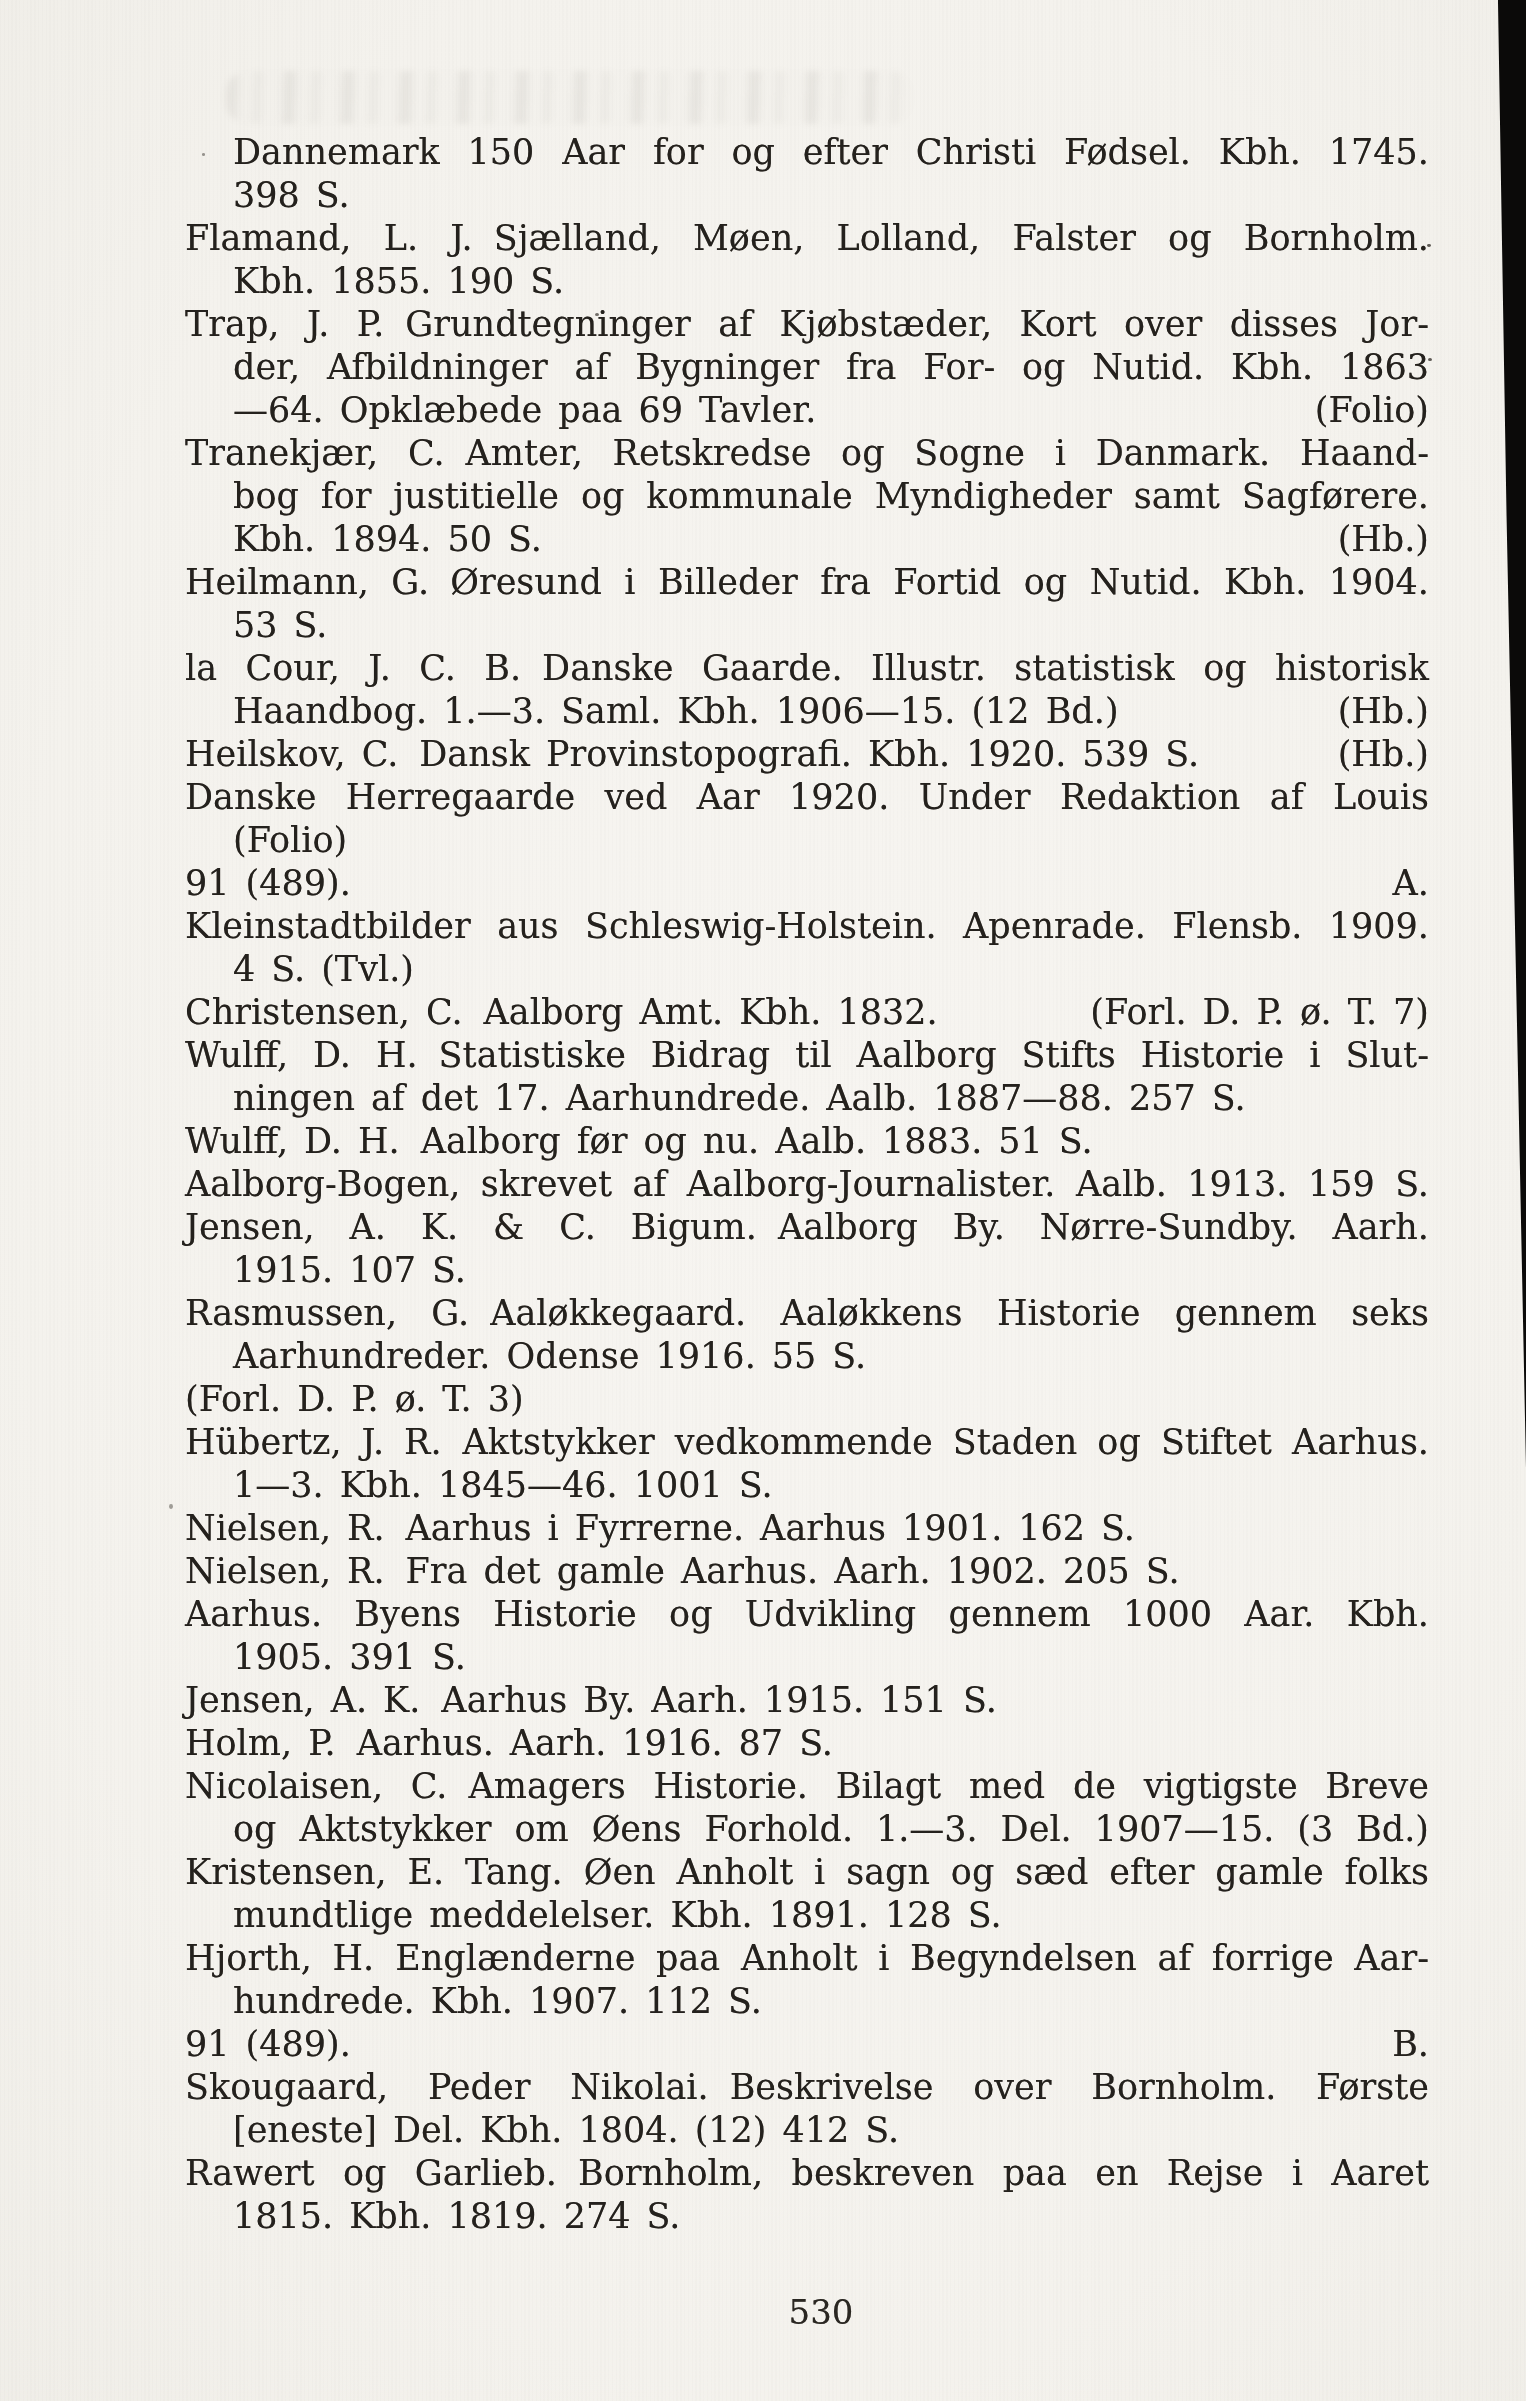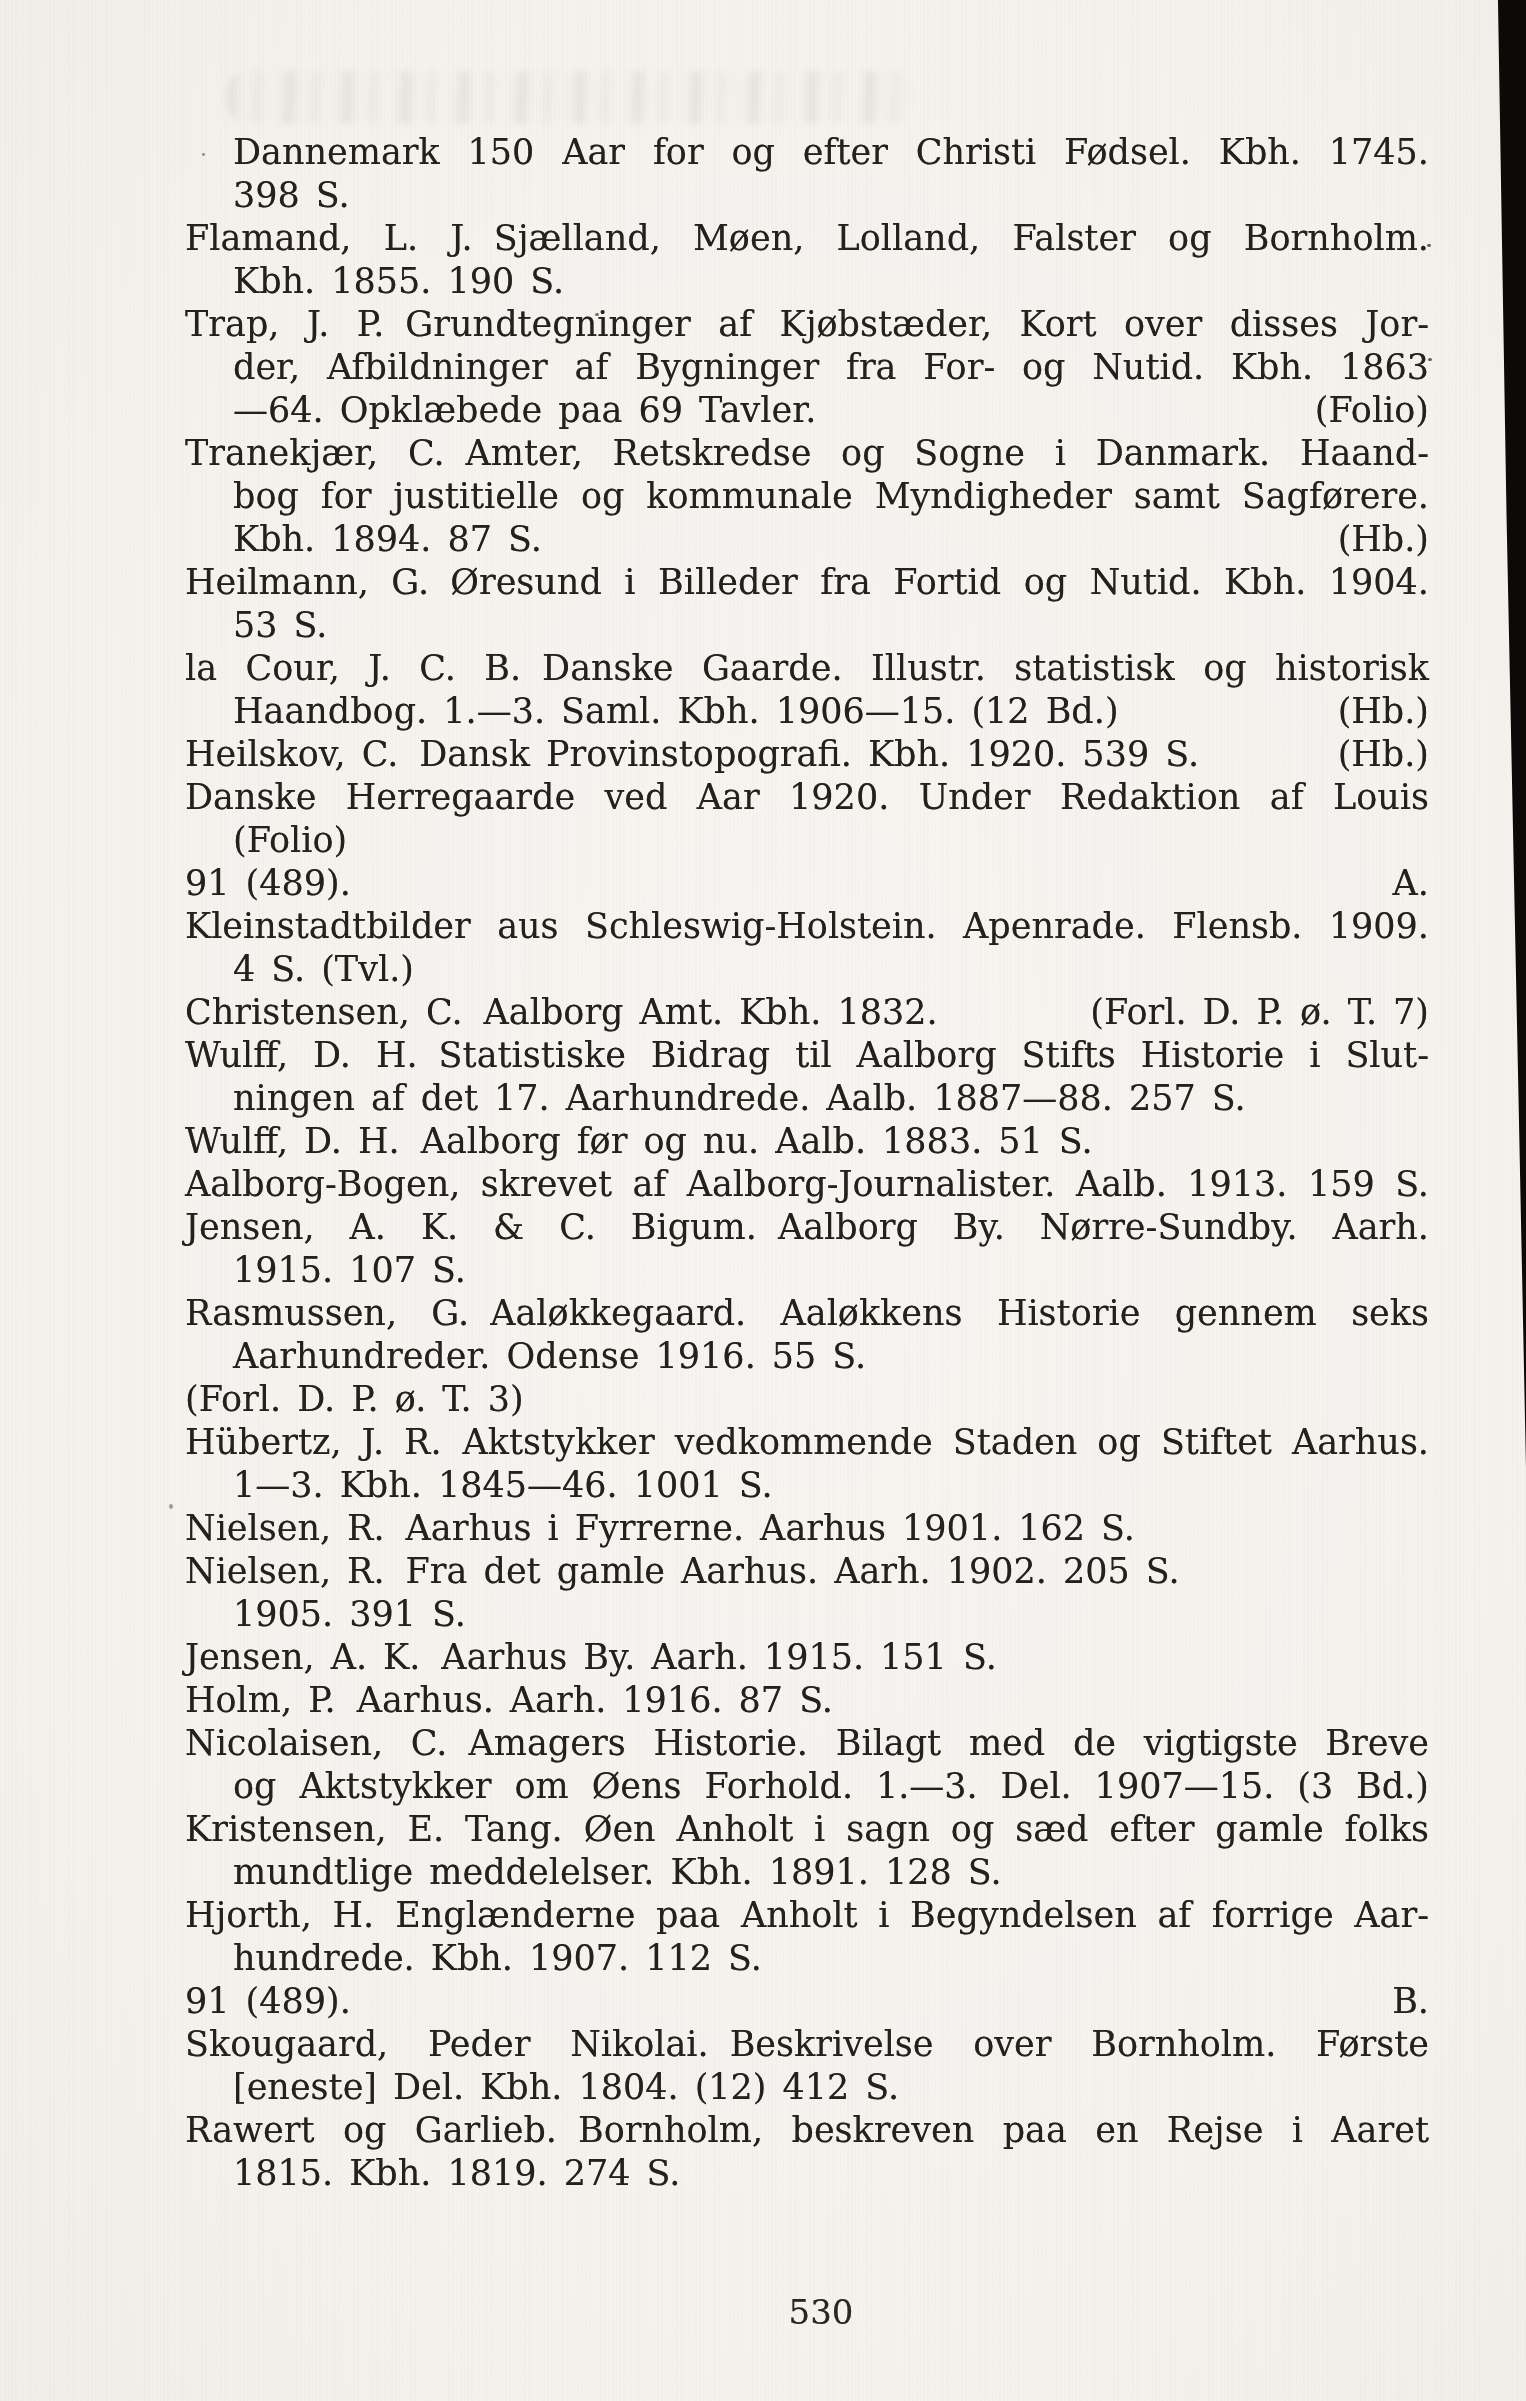--- a/index.html
+++ b/index.html
@@ -77,21 +77,21 @@
       <div class="line indent"><span class="left"><span class="r">Kbh. 1855. 190 S.</span></span></div>
       <div class="line just"><span class="left"><span class="b gap">Trap, J. P.</span><span class="r">Grundtegninger af Kjøbstæder, Kort over disses Jor-</span></span></div>
       <div class="line indent just"><span class="left"><span class="r">der, Afbildninger af Bygninger fra For- og Nutid. Kbh. 1863</span></span></div>
       <div class="line indent split">
         <span class="left"><span class="r">—64. Opklæbede paa 69 Tavler.</span></span>
         <span class="right">(Folio)</span>
       </div>
       <div class="line just"><span class="left"><span class="b gap">Tranekjær, C.</span><span class="r">Amter, Retskredse og Sogne i Danmark. Haand-</span></span></div>
       <div class="line indent just"><span class="left"><span class="r">bog for justitielle og kommunale Myndigheder samt Sagførere.</span></span></div>
       <div class="line indent split">
-        <span class="left"><span class="r">Kbh. 1894. 87 S.</span></span>
+        <span class="left"><span class="r">Kbh. 1894. 50 S.</span></span>
         <span class="right">(Hb.)</span>
       </div>
       <div class="line just"><span class="left"><span class="b gap">Heilmann, G.</span><span class="r">Øresund i Billeder fra Fortid og Nutid. Kbh. 1904.</span></span></div>
       <div class="line indent"><span class="left"><span class="r">53 S.</span></span></div>
       <div class="line just"><span class="left"><span class="b gap">la Cour, J. C. B.</span><span class="r">Danske Gaarde. Illustr. statistisk og historisk</span></span></div>
       <div class="line indent split">
         <span class="left"><span class="r">Haandbog. 1.—3. Saml. Kbh. 1906—15. (12 Bd.)</span></span>
         <span class="right">(Hb.)</span>
       </div>
       <div class="line split">
@@ -120,20 +120,21 @@
       <div class="line indent"><span class="left"><span class="r">1915. 107 S.</span></span></div>
       <div class="line just"><span class="left"><span class="b gap">Rasmussen, G.</span><span class="r">Aaløkkegaard. Aaløkkens Historie gennem seks</span></span></div>
       <div class="line indent"><span class="left"><span class="r">Aarhundreder. Odense 1916. 55 S.</span></span></div>
       <div class="line split">
         <span class="right">(Forl. D. P. ø. T. 3)</span>
       </div>
       <div class="line just"><span class="left"><span class="b gap">Hübertz, J. R.</span><span class="r">Aktstykker vedkommende Staden og Stiftet Aarhus.</span></span></div>
       <div class="line indent"><span class="left"><span class="r">1—3. Kbh. 1845—46. 1001 S.</span></span></div>
       <div class="line"><span class="left"><span class="b gap">Nielsen, R.</span><span class="r">Aarhus i Fyrrerne. Aarhus 1901. 162 S.</span></span></div>
       <div class="line"><span class="left"><span class="b gap">Nielsen, R.</span><span class="r">Fra det gamle Aarhus. Aarh. 1902. 205 S.</span></span></div>
+      <div class="line just"><span class="left"><span class="r">Aarhus. Byens Historie og Udvikling gennem 1000 Aar. Kbh.</span></span></div>
       <div class="line indent"><span class="left"><span class="r">1905. 391 S.</span></span></div>
       <div class="line"><span class="left"><span class="b gap">Jensen, A. K.</span><span class="r">Aarhus By. Aarh. 1915. 151 S.</span></span></div>
       <div class="line"><span class="left"><span class="b gap">Holm, P.</span><span class="r">Aarhus. Aarh. 1916. 87 S.</span></span></div>
       <div class="line just"><span class="left"><span class="b gap">Nicolaisen, C.</span><span class="r">Amagers Historie. Bilagt med de vigtigste Breve</span></span></div>
       <div class="line indent just"><span class="left"><span class="r">og Aktstykker om Øens Forhold. 1.—3. Del. 1907—15. (3 Bd.)</span></span></div>
       <div class="line just"><span class="left"><span class="b gap">Kristensen, E. Tang.</span><span class="r">Øen Anholt i sagn og sæd efter gamle folks</span></span></div>
       <div class="line indent"><span class="left"><span class="r">mundtlige meddelelser. Kbh. 1891. 128 S.</span></span></div>
       <div class="line just"><span class="left"><span class="b gap">Hjorth, H.</span><span class="r">Englænderne paa Anholt i Begyndelsen af forrige Aar-</span></span></div>
       <div class="line indent"><span class="left"><span class="r">hundrede. Kbh. 1907. 112 S.</span></span></div>
       <div class="line split">

